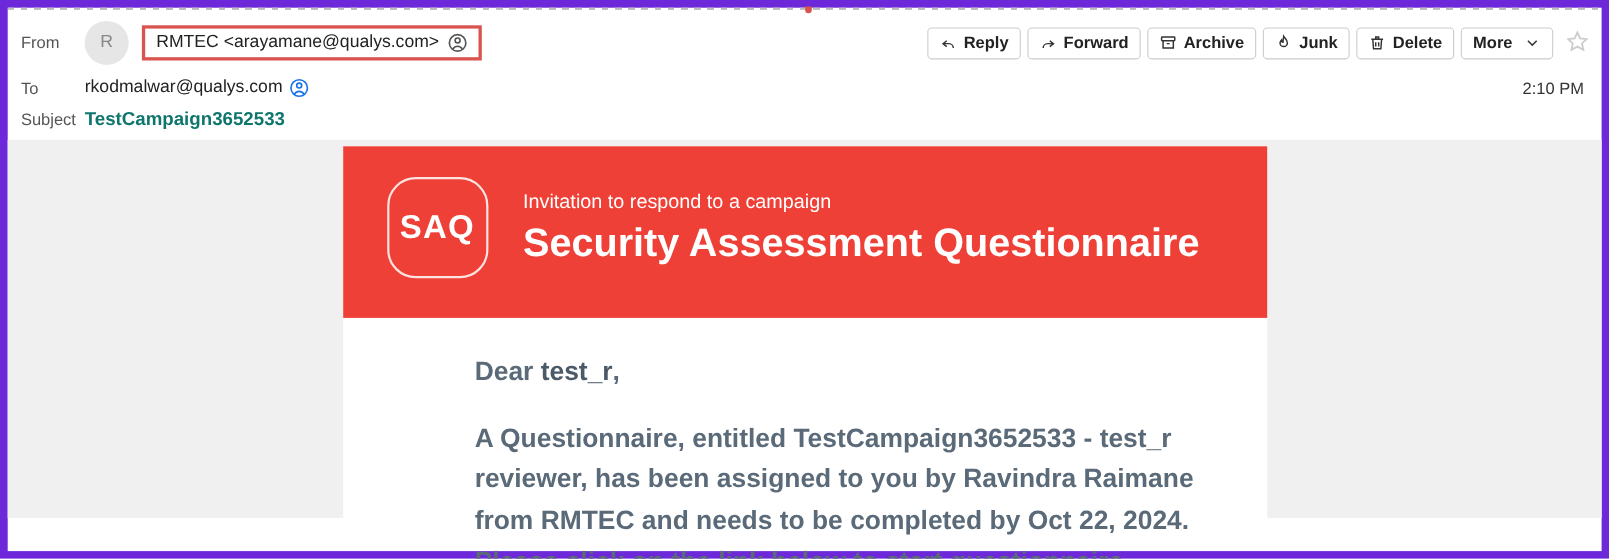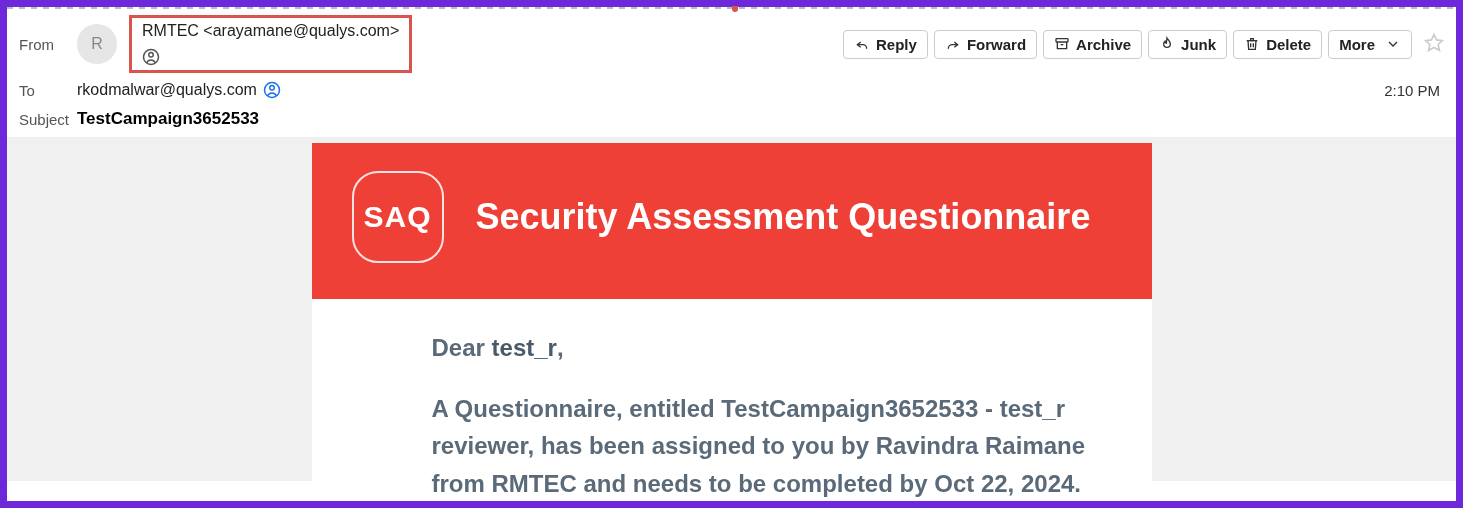--- a/index.html
+++ b/index.html
@@ -5,37 +5,37 @@
   * { box-sizing: border-box; margin: 0; padding: 0; }
   html, body { width: 1463px; height: 508px; font-family: "Segoe UI", Arial, sans-serif; background: #fff; overflow: hidden; }
   .root { width: 100%; height: 100%; border: 7px solid #6d28d9; position: relative; }
 
   .top-dash { width: 100%; height: 2px; background: repeating-linear-gradient(90deg,#bbb 0 6px,transparent 6px 12px); }
   .red-tick { position: absolute; top: -1px; left: 725px; width: 6px; height: 6px; background: #d9534f; border-radius: 0 0 3px 3px; }
 
   .header-row { display: flex; align-items: center; padding: 6px 12px 6px 12px; min-height: 60px; }
   .labelcol { width: 58px; color: #555; font-size: 15px; }
   .avatar { width: 40px; height: 40px; border-radius: 50%; background: #e6e6e6; color: #888; display: flex; align-items: center; justify-content: center; font-size: 16px; margin-right: 12px; }
-  .from-box { border: 3px solid #d9534f; padding: 4px 10px; display: flex; align-items: flex-start; gap: 8px; flex-direction: column; }
+  .from-box { border: 3px solid #d9534f; padding: 4px 10px; display: flex; align-items: center; gap: 8px; }
   .from-text { font-size: 16px; color: #222; }
   .contact-icon { width: 18px; height: 18px; display: inline-flex; align-items: center; justify-content: center; }
   .contact-icon svg { width: 18px; height: 18px; }
 
   .toolbar { margin-left: auto; display: flex; gap: 6px; align-items: center; }
   .tbtn { display: flex; align-items: center; gap: 6px; border: 1px solid #ccc; border-radius: 4px; background: #fff; padding: 5px 10px; font-size: 15px; color: #222; cursor: pointer; font-weight: bold; }
   .tbtn .ic { width: 16px; height: 16px; }
   .more-chevron { margin-left: 4px; }
   .star { margin-left: 6px; color: #ccc; }
 
   .meta-row { display: flex; align-items: center; padding: 2px 12px 8px 12px; font-size: 16px; }
   .meta-row .labelcol { width: 58px; }
   .to-val { color: #222; display: flex; align-items: center; gap: 6px; }
   .to-icon svg { stroke: #1a73e8; }
   .time { margin-left: auto; color: #333; font-size: 15px; padding-right: 4px; }
-  .subject-val { font-weight: 700; color: #000000; font-size: 17px; }
+  .subject-val { font-weight: 700; color: #0f766e; font-size: 17px; }
 
   .body-area { background: #f0f0f0; height: calc(100% - 150px); padding: 6px 0 0 0; display: flex; justify-content: center; }
   .email-card { width: 840px; background: #fff; box-shadow: 0 0 0 rgba(0,0,0,0); }
   .banner { background: #ee4036; color: #fff; padding: 28px 40px 36px 40px; display: flex; align-items: center; gap: 32px; }
   .saq-badge { width: 92px; height: 92px; border: 2px solid rgba(255,255,255,0.85); border-radius: 26px; display: flex; align-items: center; justify-content: center; font-size: 30px; font-weight: 700; letter-spacing: 1px; }
   .banner-text .sub { font-size: 18px; font-weight: 400; margin-bottom: 6px; }
   .banner-text .title { font-size: 36px; font-weight: 700; }
   .email-content { padding: 30px 40px 0 120px; color: #5a6a78; font-size: 24px; line-height: 1.55; font-weight: bold; }
   .email-content .greet { margin-bottom: 24px; }
   .email-content .greet b { color: #4a5a68; }
@@ -135,20 +135,21 @@
     <div class="subject-val">TestCampaign3652533</div>
   </div>
 
   <div class="body-area">
     <div class="email-card">
       <div class="banner">
         <div class="saq-badge">
             <span>SAQ</span>
           </div>
         <div class="banner-text">
+          <div class="sub">Invitation to respond to a campaign</div>
           <div class="title">Security Assessment Questionnaire</div>
         </div>
       </div>
       <div class="email-content">
         <p class="greet">
           <span>Dear </span><b>test_r</b><span>,</span>
         </p>
         <p>A Questionnaire, entitled TestCampaign3652533 - test_r reviewer, has been assigned to you by Ravindra Raimane from RMTEC and needs to be completed by Oct 22, 2024. Please click on the link below to start questionnaire.</p>
       </div>
     </div>

